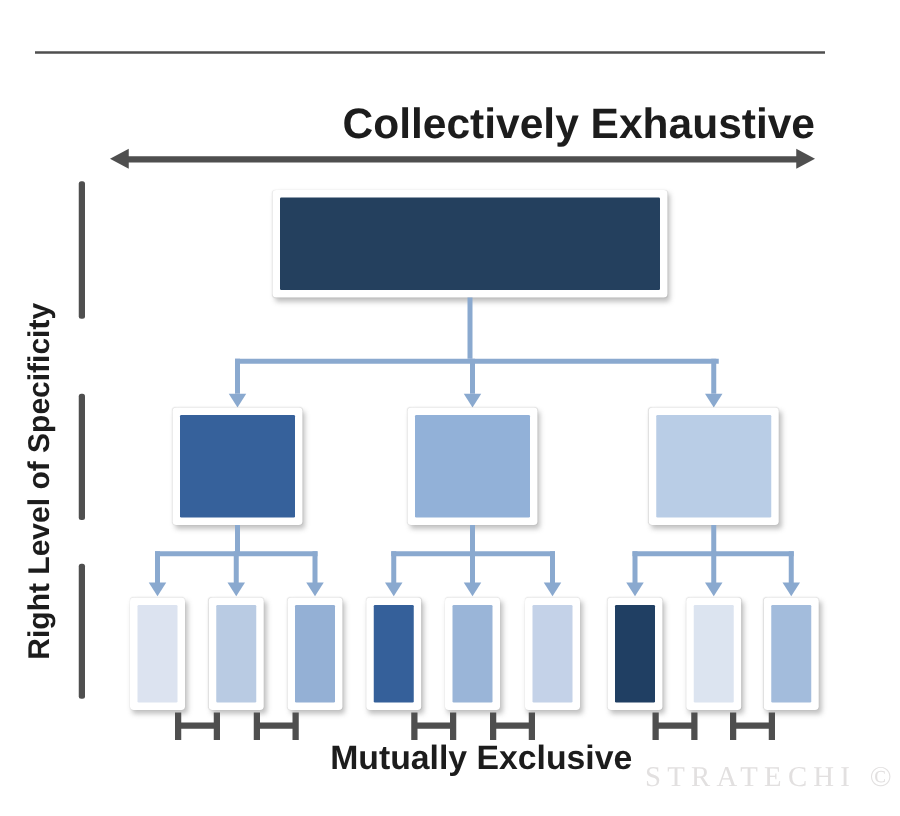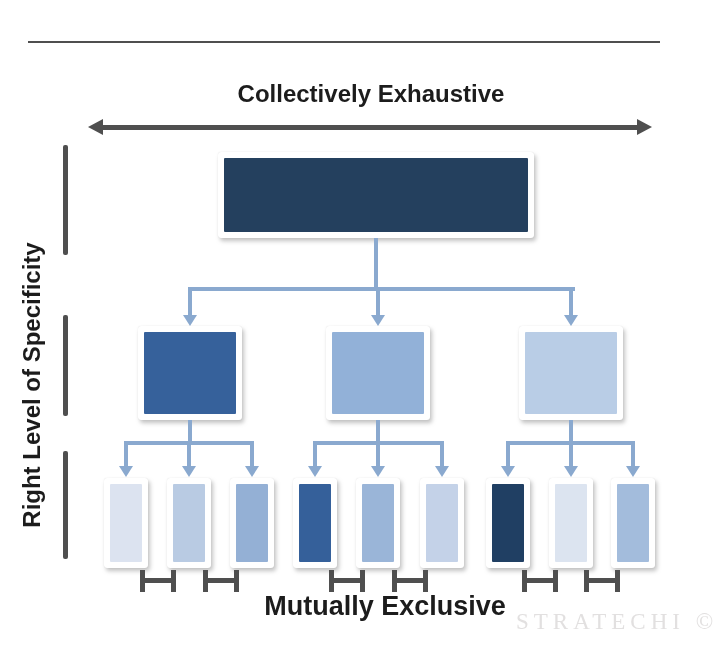--- a/index.html
+++ b/index.html
@@ -7,22 +7,22 @@
     position:relative;width:720px;height:653px;background:#ffffff;overflow:hidden;
     font-family:"Liberation Sans", sans-serif;
   }
   
   .title{
     position:absolute;left:30px;top:6px;font-size:23px;font-weight:bold;
     color:var(--ink);letter-spacing:.2px;white-space:nowrap;
   }
   .title-rule{position:absolute;left:28px;top:41px;width:632px;height:2px;background:var(--gray);}
   .top-label{
-    position:absolute;left:90px;top:80px;width:562px;text-align:center;
-    font-size:24px;font-weight:bold;color:#1c1c1c;
+    position:absolute;left:90px;top:80px;width:562px;text-align:right;
+    font-size:34px;font-weight:bold;color:#1c1c1c;
   }
   .bottom-label{
     position:absolute;left:235px;top:591px;width:300px;text-align:center;
     font-size:27px;font-weight:bold;color:#1c1c1c;
   }
   .side-label{
     position:absolute;left:-168px;top:369px;width:400px;height:32px;line-height:32px;
     text-align:center;font-size:24px;font-weight:bold;color:#1c1c1c;
     transform:rotate(-90deg);
   }

